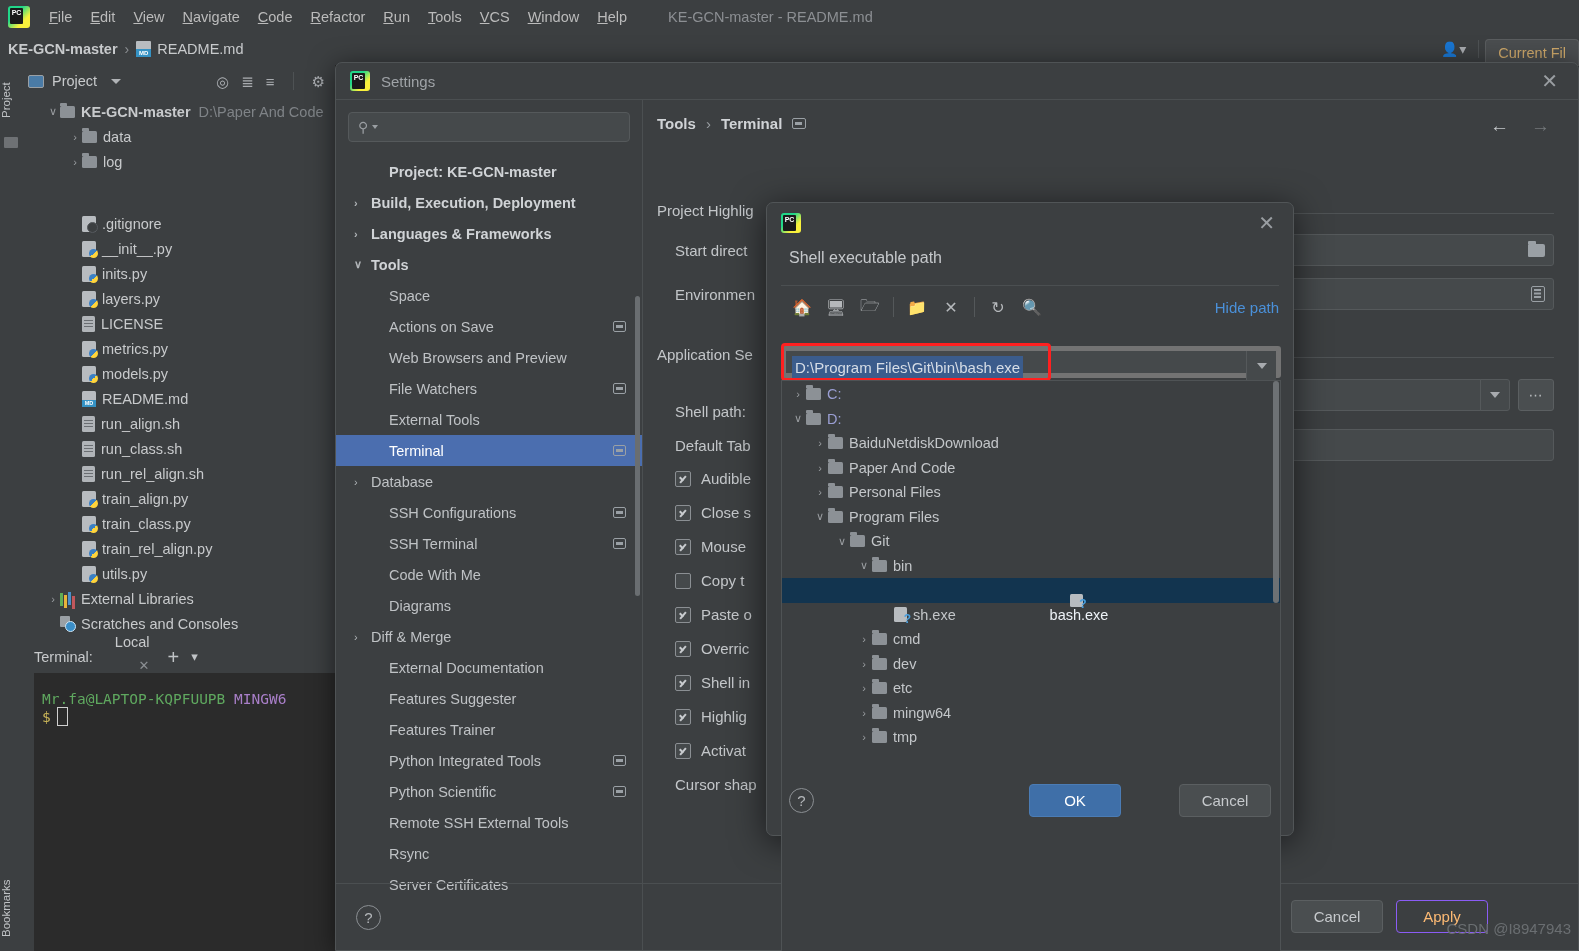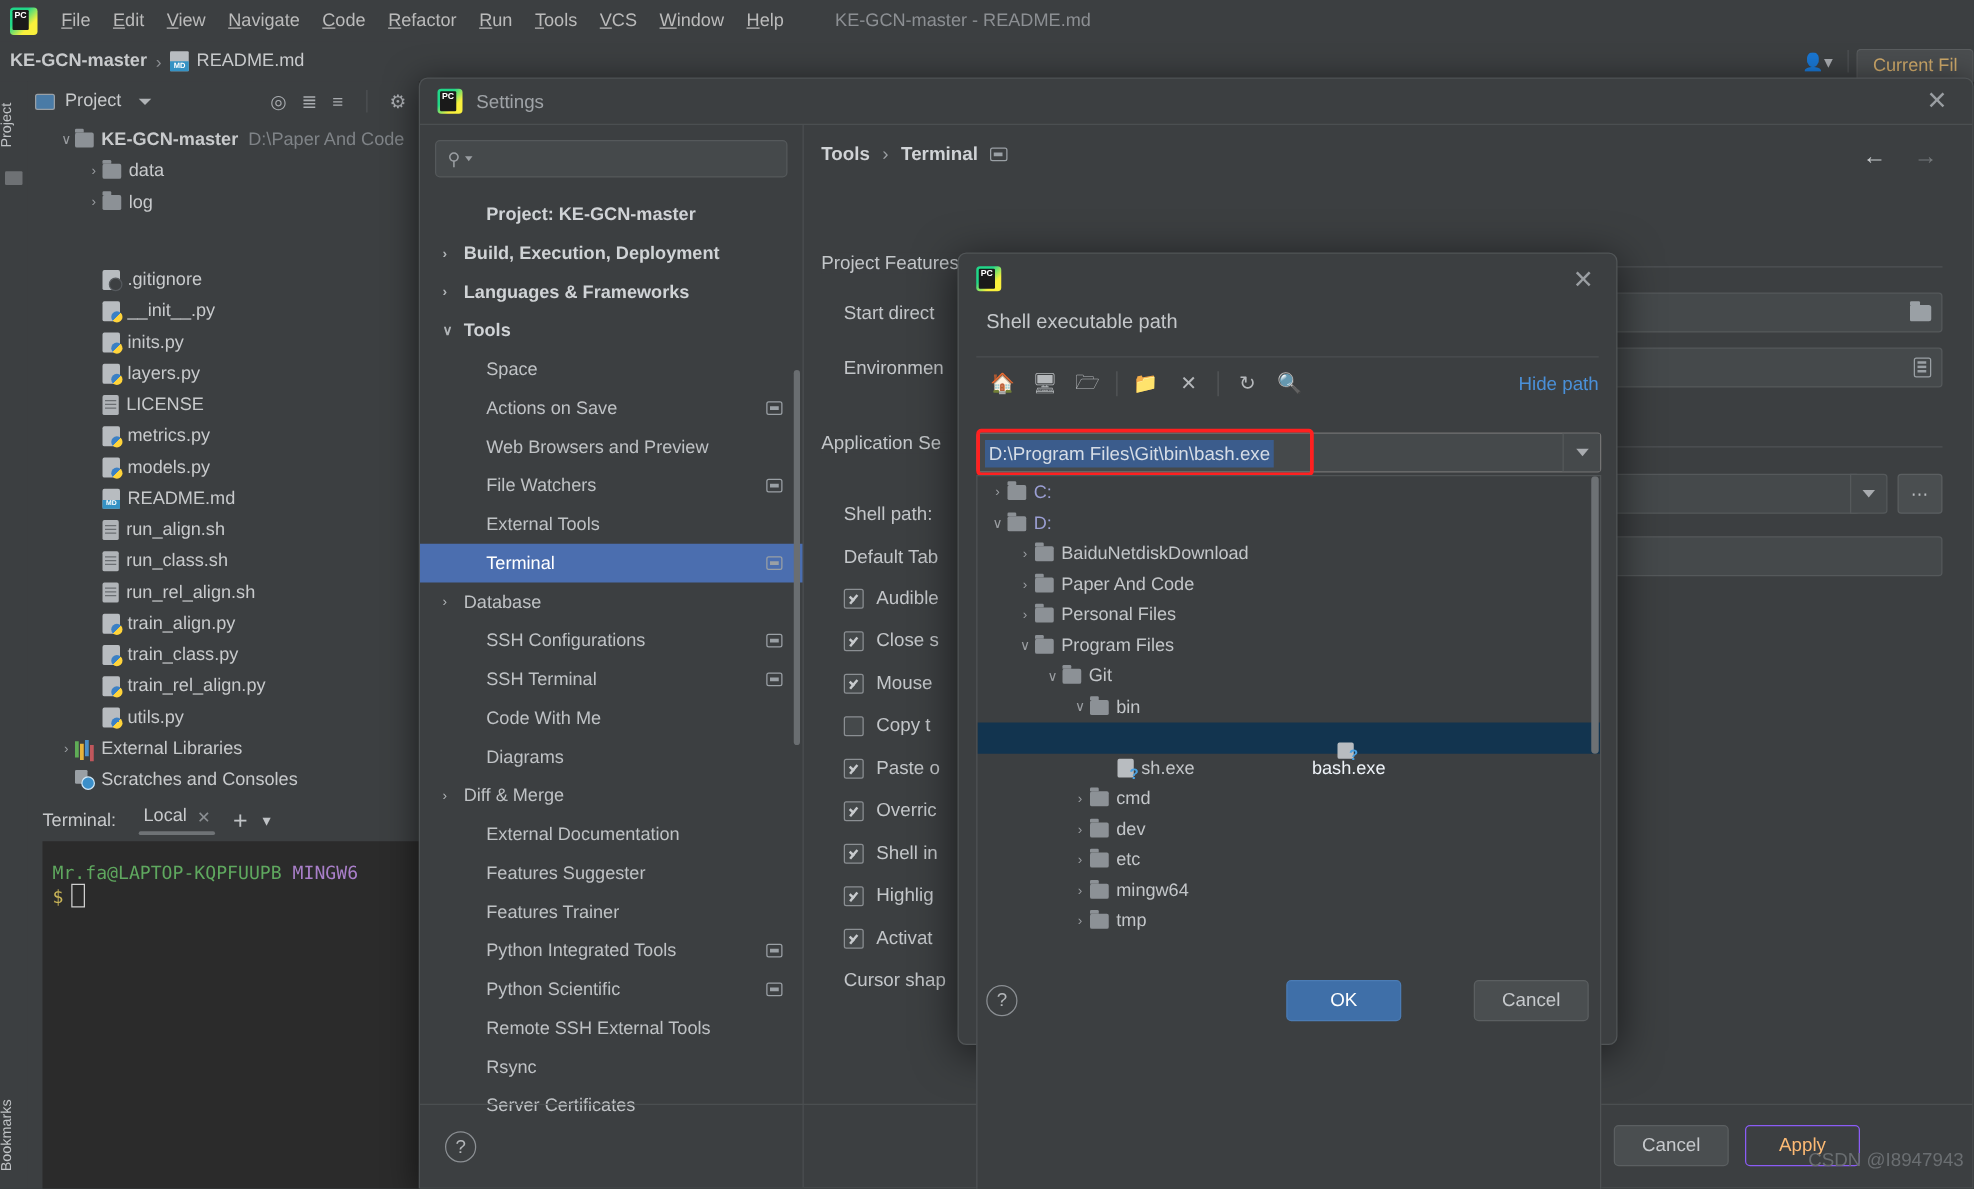--- a/index.html
+++ b/index.html
@@ -113,21 +113,21 @@
   .tname { color:#c8cacc; }
   .tname.bold { font-weight:bold; }
   .tpath { color:#7f8387; margin-left:8px; }
 
   .proj-hscroll{position:absolute;left:22px;top:628px;width:245px;height:6px;background:#6c7074;border-radius:3px;}
 
   
   .term-panel { position:absolute; left:22px; top:640px; width:313px; height:311px; background:#3c3f41; }
   .term-head { height:33px; display:flex; align-items:center; padding-left:12px; gap:0; }
   .term-label { font-size:14.5px; color:#c8cacc; margin-right:18px; }
-  .term-tab { font-size:14.5px; color:#c8cacc; display:flex; align-items:flex-end; gap:8px; position:relative; padding:0 4px 7px 4px;}
+  .term-tab { font-size:14.5px; color:#c8cacc; display:flex; align-items:flex-end; gap:8px; position:relative; padding:0 4px 7px 4px;flex-direction:column;}
   .term-tab::after{content:"";position:absolute;left:0;right:0;bottom:0;height:3px;background:#6f7376;border-radius:2px;}
   .term-x { color:#8b8f93; font-size:13px; }
   .term-plus { color:#c0c3c6; font-size:20px; margin-left:14px; line-height:1;}
   .term-chev { color:#c0c3c6; font-size:13px; margin-left:12px; }
   .term-body { position:absolute; left:12px; top:33px; right:0; bottom:0; background:#2b2b2b; padding:18px 0 0 8px; font-family:"DejaVu Sans Mono", monospace; font-size:14.5px; white-space:nowrap; overflow:hidden;}
   .t-green { color:#5fa85f; }
   .t-purple { color:#a97fc9; }
   .t-yellow { color:#c9b458; }
   .t-cursor { display:inline-block; width:11px; height:19px; border:1px solid #d0d0d0; vertical-align:-4px; margin-left:6px;}
 
@@ -223,21 +223,21 @@
   .fc-sep { margin:18px 14px 0 14px; height:1px; background:#4b4f51; }
   .fc-toolbar { display:flex; align-items:center; gap:0; padding:6px 14px 0 18px; height:36px;}
   .tb-ic { width:34px; height:26px; display:flex; align-items:center; justify-content:center; color:#b5b8bb; }
   .tb-ic.dim { color:#6f7376; }
   .tb-sep { width:1px; height:20px; background:#54585a; margin:0 6px; }
   .hide-path { margin-left:auto; color:#4a90d9; font-size:15px; }
 
   .fc-pathwrap { position:absolute; left:14px; top:143px; width:500px; height:32px; }
   .fc-pathfield {
     position:absolute; left:0; top:0; width:500px; height:32px;
-    background:#45494b; border:1px solid #737373; border-radius:3px;
+    background:#45494b; border:5px solid #737373; border-radius:3px;
   }
   .fc-pathtext {
     position:absolute; left:6px; top:5px; height:22px; background:#3b5c8c; color:#d6dde6;
     font-size:15px; padding:0 3px; display:flex; align-items:center; white-space:nowrap;
   }
   .fc-path-caret { position:absolute; right:0; top:0; width:30px; height:30px; background:#45494b; display:flex;align-items:center;justify-content:center; border-left:1px solid #55595b;}
   .red-box {
     position:absolute; left:14px; top:140px; width:270px; height:38px;
     border:3px solid #ff2020; border-radius:4px; pointer-events:none;
   }
@@ -569,21 +569,21 @@
           <span>Tools</span>
           <span class="bc-sep">›</span>
           <span>Terminal</span>
           <span class="bc-badge"></span>
         </div>
         <div class="nav-arrows">
           <span class="na-back">←</span>
           <span class="na-fwd">→</span>
         </div>
 
-        <div class="grp-title" style="top:102px;">Project Features</div>
+        <div class="grp-title" style="top:102px;">Project Highlig</div>
         <div class="grp-line" style="left:135px; right:24px; top:113px;"></div>
 
         <div class="frow-label" style="left:32px; top:142px;">
           <span>Start direct</span>
         </div>
         <div class="field" style="left:205px; top:134px; right:24px; height:32px;">
           <span class="fld-icon-folder"></span>
         </div>
 
         <div class="frow-label" style="left:32px; top:186px;">

